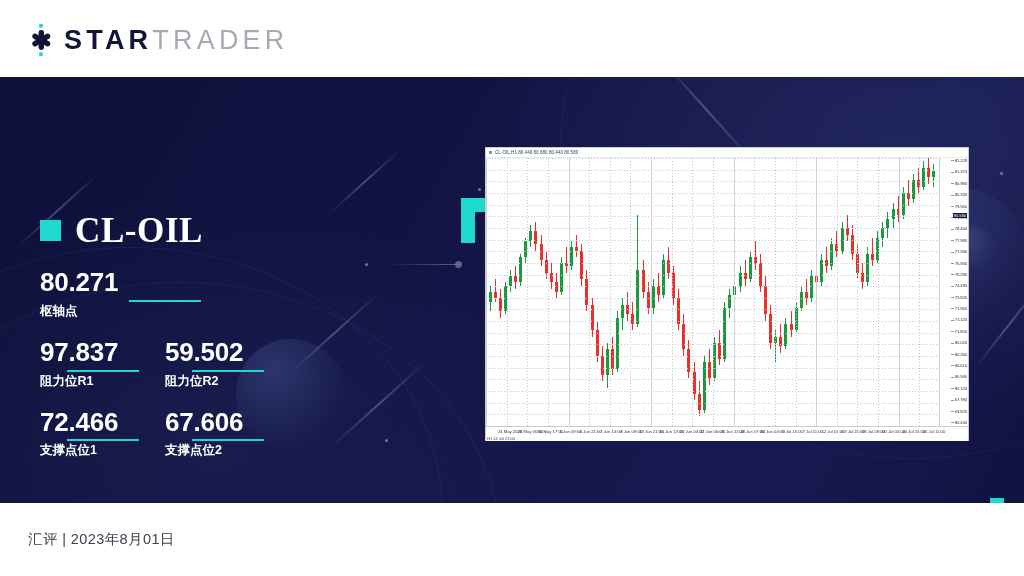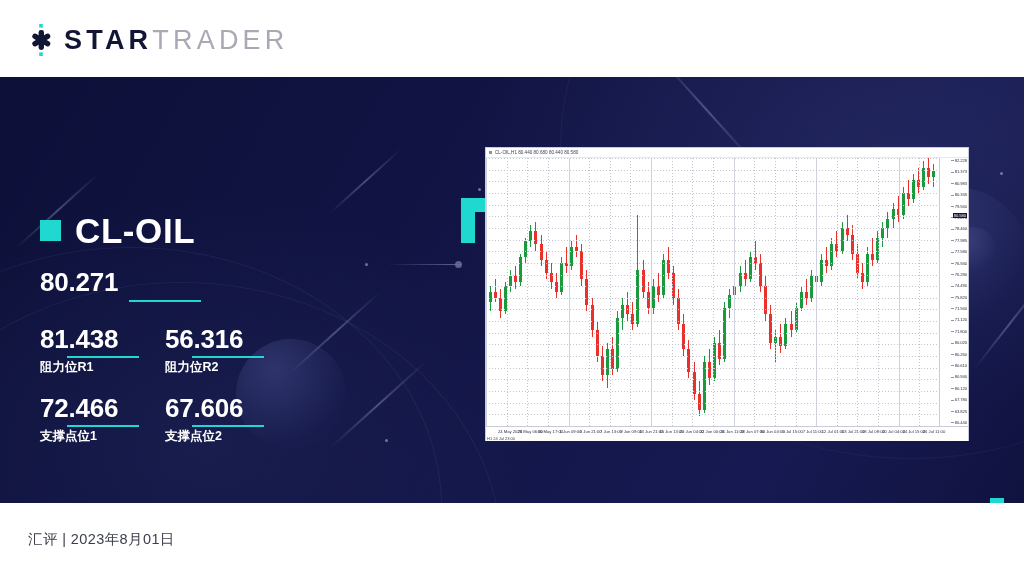--- a/index.html
+++ b/index.html
@@ -38,21 +38,21 @@
   .sw2{left:-140px;top:205px;width:640px;height:540px;}
   .sw3{left:560px;top:-240px;width:700px;height:620px;border-color:rgba(150,160,225,.07);}
   
   .streak{position:absolute;background:linear-gradient(90deg,rgba(255,255,255,0),rgba(200,208,255,.30),rgba(255,255,255,0));height:1.6px;transform-origin:left center;}
   
   .dot{position:absolute;border-radius:50%;background:#b9bfe0;opacity:.55;}
   .dot.big{width:7px;height:7px;background:#6a7099;opacity:.85;}
   .hline{position:absolute;height:1px;background:linear-gradient(90deg,rgba(255,255,255,0),rgba(190,198,240,.45));}
 
   
-  .title-row{position:absolute;left:40px;top:136px;display:flex;align-items:center;}
+  .title-row{position:absolute;left:40px;top:136px;display:flex;align-items:center;font-family:Liberation Serif, serif;}
   .title-sq{width:21px;height:21px;background:#1fd8cf;margin-right:14px;}
   .title-txt{color:#ffffff;font-size:35px;font-weight:700;letter-spacing:.6px;line-height:1;}
 
   .pivots{position:absolute;left:40px;top:192px;width:250px;}
   .prow{display:flex;}
   .cell{width:125px;text-align:left;}
   .cell .val{color:#ffffff;font-size:26px;font-weight:700;line-height:1.06;letter-spacing:-.2px;}
   .cell .ul{width:72px;height:2px;background:#1fd8cf;margin:3px auto 3px;}
   .cell .lbl{color:#ffffff;font-size:12.5px;font-weight:700;line-height:1.1;}
   .prow.r2{margin-top:21px;}
@@ -164,30 +164,31 @@
     <div class="title-row">
       <span class="title-sq"></span>
       <span class="title-txt">CL-OIL</span>
     </div>
 
     <div class="pivots">
       <div class="prow r1">
         <div class="cell" style="width:250px;">
           <div class="val">80.271</div>
           <div class="ul"></div>
+          <div class="lbl">枢轴点</div>
         </div>
       </div>
       <div class="prow r2">
         <div class="cell">
-          <div class="val">81.438</div>
+          <div class="val">97.837</div>
           <div class="ul"></div>
           <div class="lbl">阻力位R1</div>
         </div>
         <div class="cell">
-          <div class="val">56.316</div>
+          <div class="val">59.502</div>
           <div class="ul"></div>
           <div class="lbl">阻力位R2</div>
         </div>
       </div>
       <div class="prow r3">
         <div class="cell">
           <div class="val">72.466</div>
           <div class="ul"></div>
           <div class="lbl">支撑点位1</div>
         </div>

